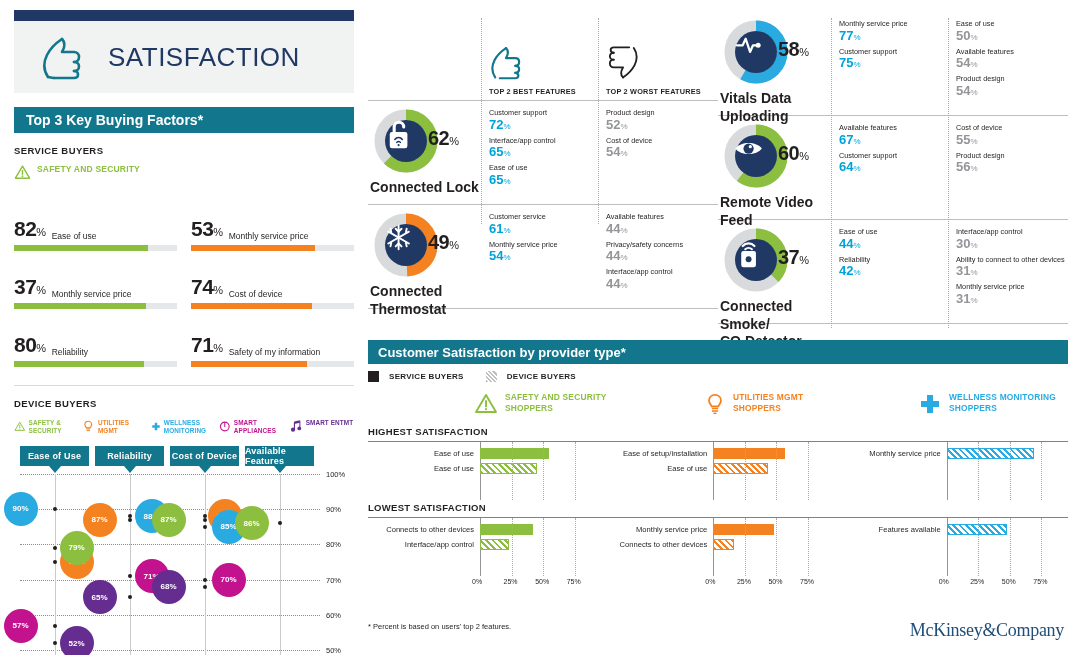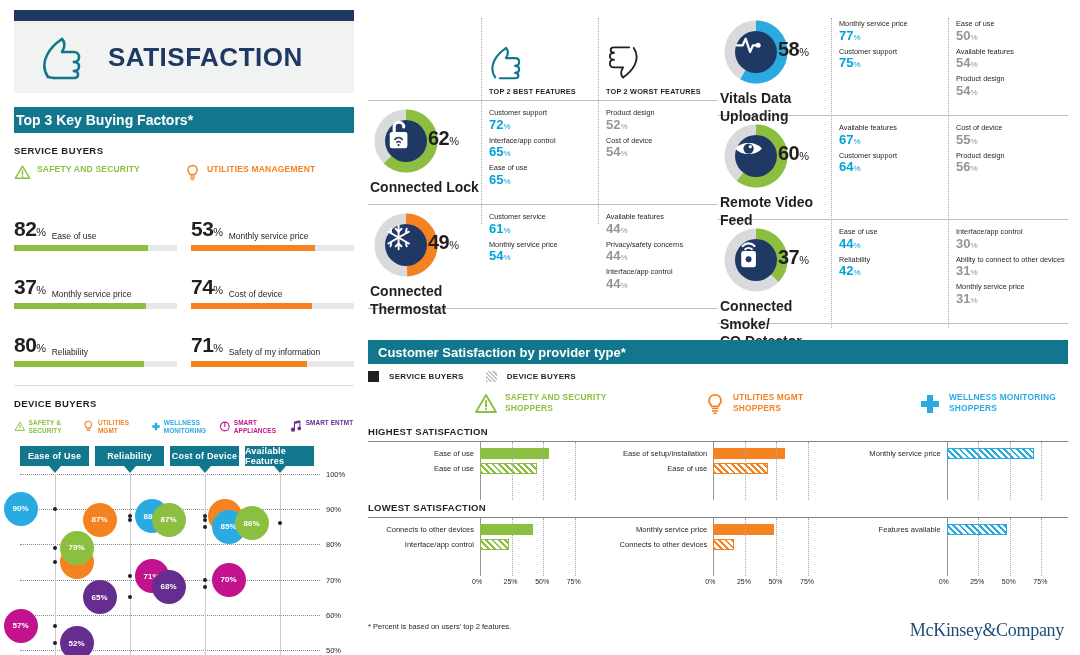--- a/index.html
+++ b/index.html
@@ -15,26 +15,26 @@
 
   
   .left-col { position:absolute; left:14px; top:10px; width:340px; height:638px; }
 
   .navy-bar { width:100%; height:11px; background:#1f3864; }
   .hero {
     width:100%; height:72px; background:#f1f2f2;
     display:flex; align-items:center; padding-left:26px; gap:24px;
   }
   .hero-title {
-    font-size:26px; font-weight:bold; letter-spacing:.5px;
+    font-size:26px; font-weight:normal; letter-spacing:.5px;
     color:#1f3864;
   }
   .teal-header {
     width:100%; height:26px; background:#12778c; color:#fff;
-    display:flex; align-items:center; padding-left:2px;
+    display:flex; align-items:center; padding-left:12px;
     font-size:14px; font-weight:bold; margin-top:14px;
   }
   .seg-label {
     font-size:9.5px; font-weight:bold; letter-spacing:.4px;
     margin-top:12px; color:#231f20;
   }
 
   .factor-legend { display:flex; margin-top:8px; }
   .factor-legend > div { display:flex; align-items:flex-start; gap:6px; width:50%; }
   .fl-text { font-size:8.5px; font-weight:bold; line-height:1.35; letter-spacing:.2px; }
@@ -173,29 +173,20 @@
     <div class="seg-label">SERVICE BUYERS</div>
 
     <div class="factor-legend">
       <div>
         <svg width="17" height="17" viewBox="0 0 24 24">
           <path d="M12 3 L22 20 H2 Z" fill="none" stroke="#8cbf3f" stroke-width="2" stroke-linejoin="round"></path>
           <line x1="12" y1="9" x2="12" y2="14.5" stroke="#8cbf3f" stroke-width="2" stroke-linecap="round"></line>
           <circle cx="12" cy="17.2" r="1.2" fill="#8cbf3f"></circle>
         </svg>
         <div class="fl-text" style="color:#8cbf3f">SAFETY AND SECURITY</div>
-      </div>
-      <div>
-        <svg width="17" height="17" viewBox="0 0 24 24">
-          <path d="M12 2 C8 2 5.5 5 5.5 8.4 C5.5 11.2 7.6 12.8 8.4 14.6 L15.6 14.6 C16.4 12.8 18.5 11.2 18.5 8.4 C18.5 5 16 2 12 2 Z" fill="none" stroke="#f58220" stroke-width="2"></path>
-          <rect x="8.6" y="16" width="6.8" height="1.8" fill="#f58220"></rect>
-          <rect x="8.6" y="19" width="6.8" height="1.8" fill="#f58220"></rect>
-          <rect x="10.2" y="21.6" width="3.6" height="1.6" fill="#f58220"></rect>
-        </svg>
-        <div class="fl-text" style="color:#f58220">UTILITIES MANAGEMENT</div>
       </div>
     </div>
 
     <div class="factors">
       <div class="factor-col">
         <div class="factor-row">
           <div class="factor-top">
             <span class="factor-pct"><span>82</span><small>%</small></span>
             <span class="factor-name">Ease of use</span>
           </div>

